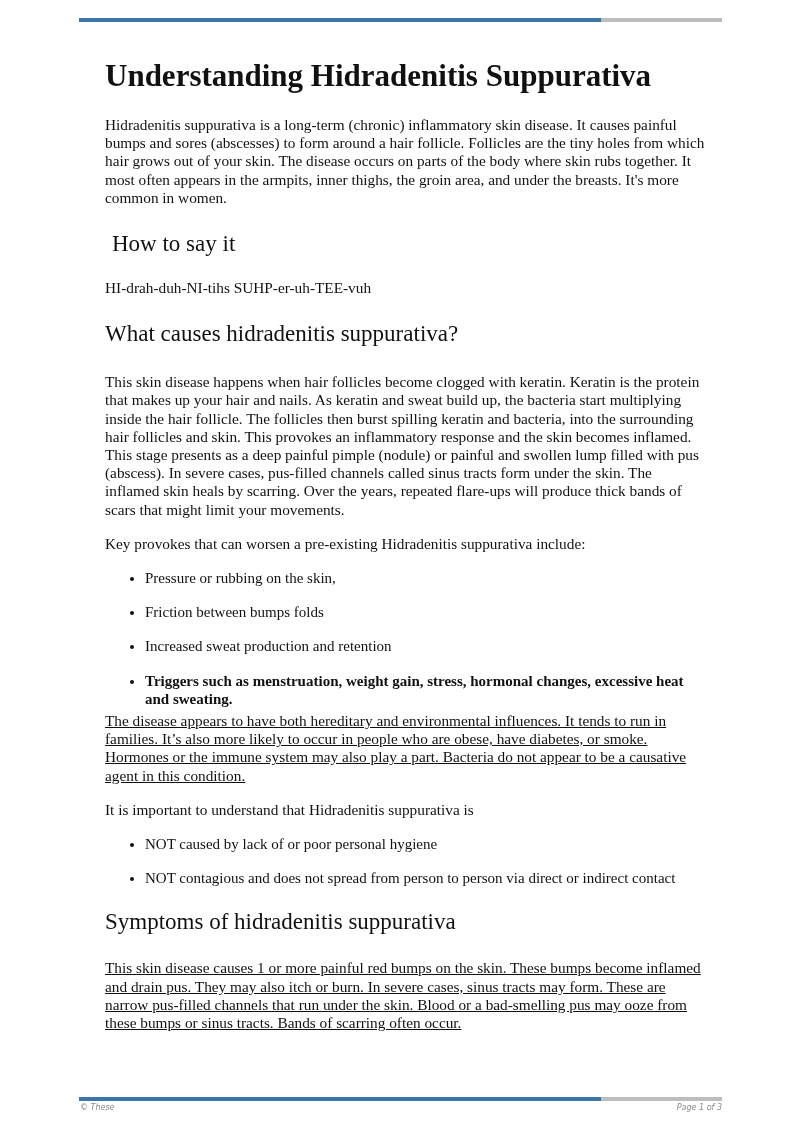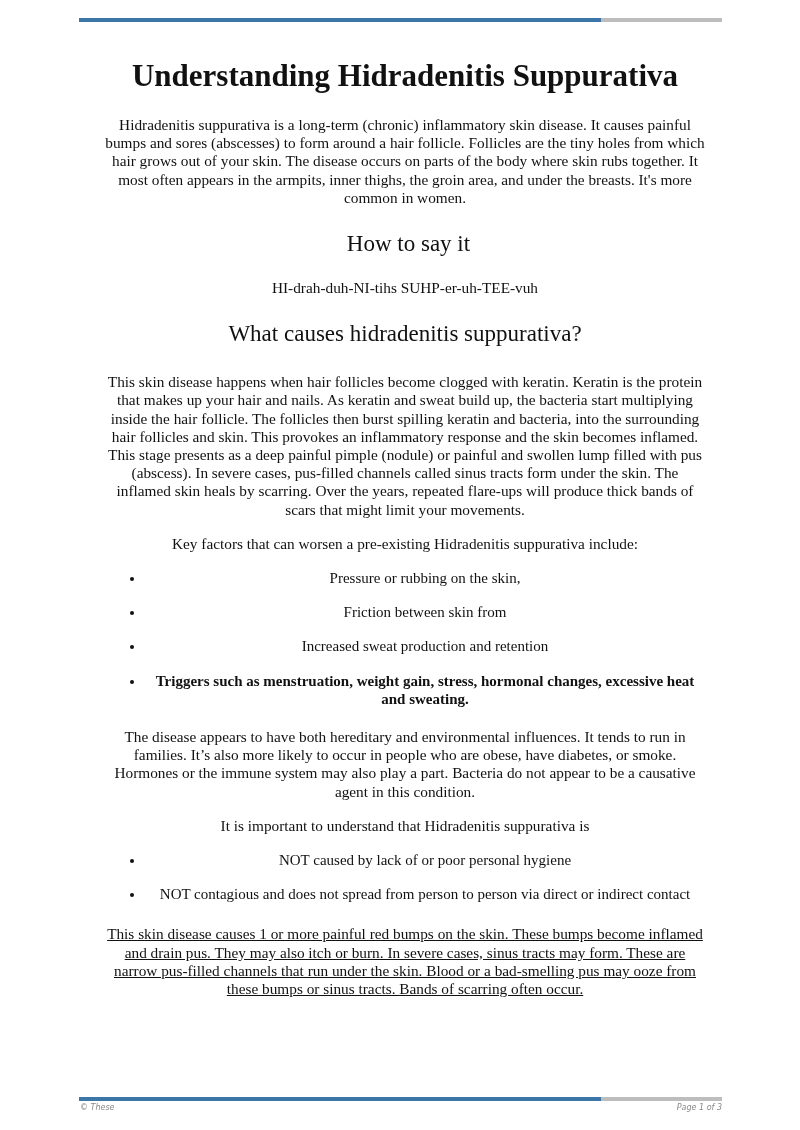--- a/index.html
+++ b/index.html
@@ -3,21 +3,21 @@
 <meta charset="utf-8">
 <style>
   html, body { margin: 0; padding: 0; background: #ffffff; }
   body { width: 800px; height: 1130px; position: relative; overflow: hidden;
          font-family: "Liberation Serif", "DejaVu Serif", serif; color: #111; }
   .bar { position: absolute; left: 79px; width: 643px; height: 4px; display: flex; }
   .bar .blue { background: #3c75a8; width: 522px; height: 100%; }
   .bar .gray { background: #bdbdbd; flex: 1; height: 100%; }
   .bar.top { top: 18px; }
   .bar.bottom { top: 1097px; }
-  .content { position: absolute; left: 105px; top: 56px; width: 600px; text-align: center; }
+  .content { position: absolute; left: 105px; top: 56px; width: 600px; }
   h1 { font-size: 31px; font-weight: bold; margin: 0 0 20px 0; line-height: 40px; }
   h2 { font-size: 23px; font-weight: normal; margin: 0; line-height: 30px; }
   p { font-size: 15.3px; line-height: 18.2px; margin: 0; }
   ul { margin: 0; padding-left: 40px; font-size: 15px; line-height: 18.2px; }
   li { margin: 0; }
   .footer { position: absolute; top: 1103px; font-family: "DejaVu Sans", sans-serif;
             font-size: 8px; font-style: italic; color: #888; }
   .footer.left { left: 80px; }
   .footer.right { right: 78px; }
 </style>
@@ -31,34 +31,35 @@
 
 <div class="content">
   <h1>Understanding Hidradenitis Suppurativa</h1>
   <p>Hidradenitis suppurativa is a long-term (chronic) inflammatory skin disease. It causes painful bumps and sores (abscesses) to form around a hair follicle. Follicles are the tiny holes from which hair grows out of your skin. The disease occurs on parts of the body where skin rubs together. It most often appears in the armpits, inner thighs, the groin area, and under the breasts. It's more common in women.</p>
 
   <h2 style="margin-top:22px; padding-left:7px;">How to say it</h2>
   <p style="margin-top:20px;">HI-drah-duh-NI-tihs SUHP-er-uh-TEE-vuh</p>
 
   <h2 style="margin-top:22px;">What causes hidradenitis suppurativa?</h2>
   <p style="margin-top:24px;">This skin disease happens when hair follicles become clogged with keratin. Keratin is the protein that makes up your hair and nails. As keratin and sweat build up, the bacteria start multiplying inside the hair follicle. The follicles then burst spilling keratin and bacteria, into the surrounding hair follicles and skin. This provokes an inflammatory response and the skin becomes inflamed. This stage presents as a deep painful pimple (nodule) or painful and swollen lump filled with pus (abscess). In severe cases, pus-filled channels called sinus tracts form under the skin. The inflamed skin heals by scarring. Over the years, repeated flare-ups will produce thick bands of scars that might limit your movements.</p>
-  <p style="margin-top:16px;">Key factors that can worsen a pre-existing Hidradenitis suppurativa include:</p>
+  <p style="margin-top:16px;">Key provokes that can worsen a pre-existing Hidradenitis suppurativa include:</p>
   <ul style="margin-top:16px;">
     <li>Pressure or rubbing on the skin,</li>
-    <li style="margin-top:16px;">Friction between skin from</li>
+    <li style="margin-top:16px;">Friction between bumps folds</li>
     <li style="margin-top:16px;">Increased sweat production and retention</li>
     <li style="margin-top:16px;font-weight:bold;">Triggers such as menstruation, weight gain, stress, hormonal changes, excessive heat and sweating.</li>
   </ul>
-  <p style="margin-top:20px;">The disease appears to have both hereditary and environmental influences. It tends to run in families. It’s also more likely to occur in people who are obese, have diabetes, or smoke. Hormones or the immune system may also play a part. Bacteria do not appear to be a causative agent in this condition.</p>
+  <p style="margin-top:4px;text-decoration:underline;">The disease appears to have both hereditary and environmental influences. It tends to run in families. It’s also more likely to occur in people who are obese, have diabetes, or smoke. Hormones or the immune system may also play a part. Bacteria do not appear to be a causative agent in this condition.</p>
   <p style="margin-top:16px;">It is important to understand that Hidradenitis suppurativa is</p>
   <ul style="margin-top:16px;">
     <li>NOT caused by lack of or poor personal hygiene</li>
     <li style="margin-top:16px;">NOT contagious and does not spread from person to person via direct or indirect contact</li>
   </ul>
 
+  <h2 style="margin-top:20px;">Symptoms of hidradenitis suppurativa</h2>
   <p style="margin-top:22px;text-decoration:underline;">This skin disease causes 1 or more painful red bumps on the skin. These bumps become inflamed and drain pus. They may also itch or burn. In severe cases, sinus tracts may form. These are narrow pus-filled channels that run under the skin. Blood or a bad-smelling pus may ooze from these bumps or sinus tracts. Bands of scarring often occur.</p>
 </div>
 
 <div class="bar bottom">
   <div class="blue"></div>
   <div class="gray"></div>
 </div>
 <div class="footer left">© These</div>
 <div class="footer right">Page 1 of 3</div>
 

